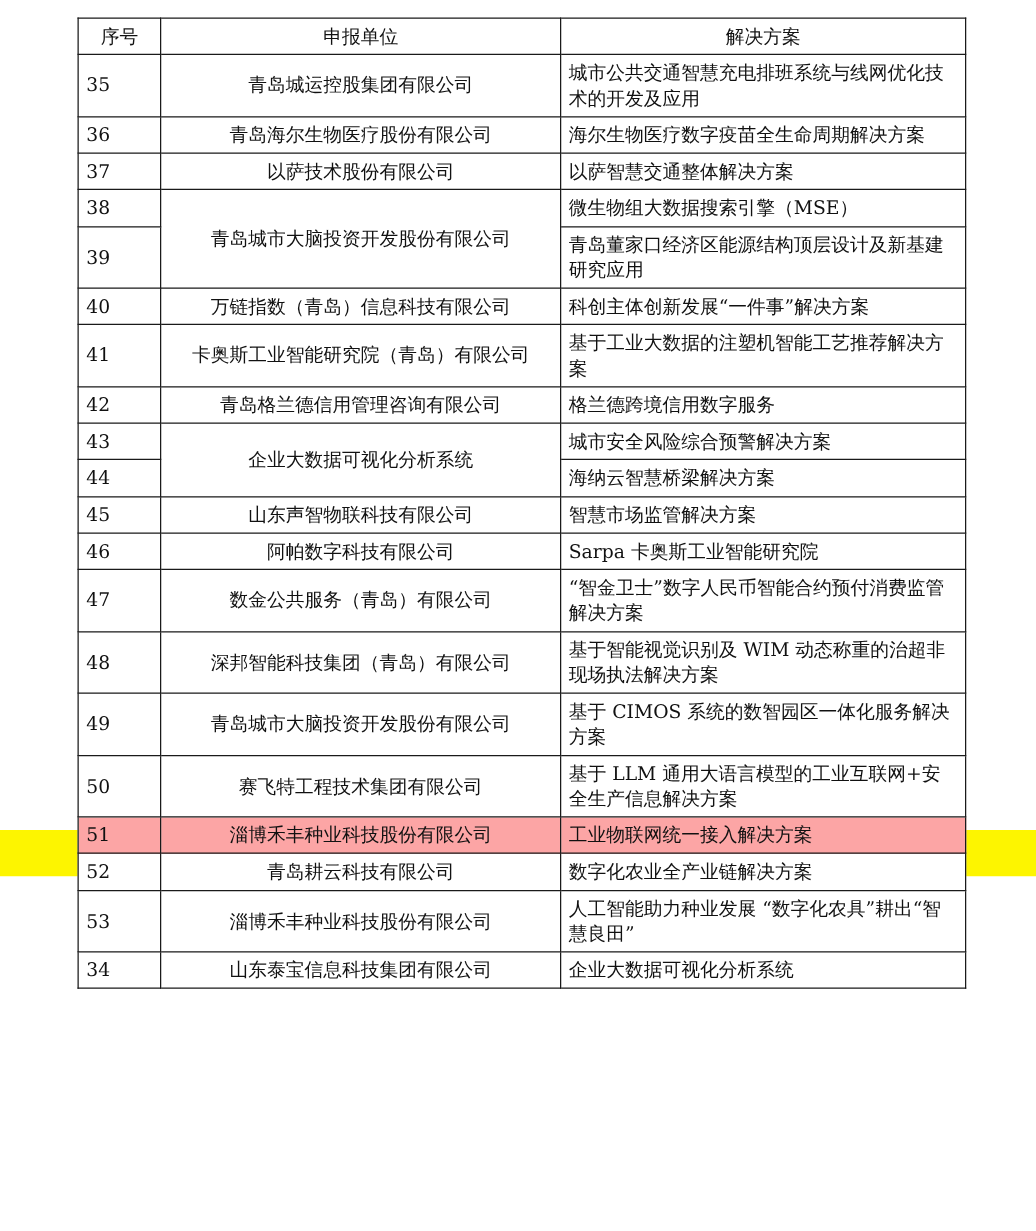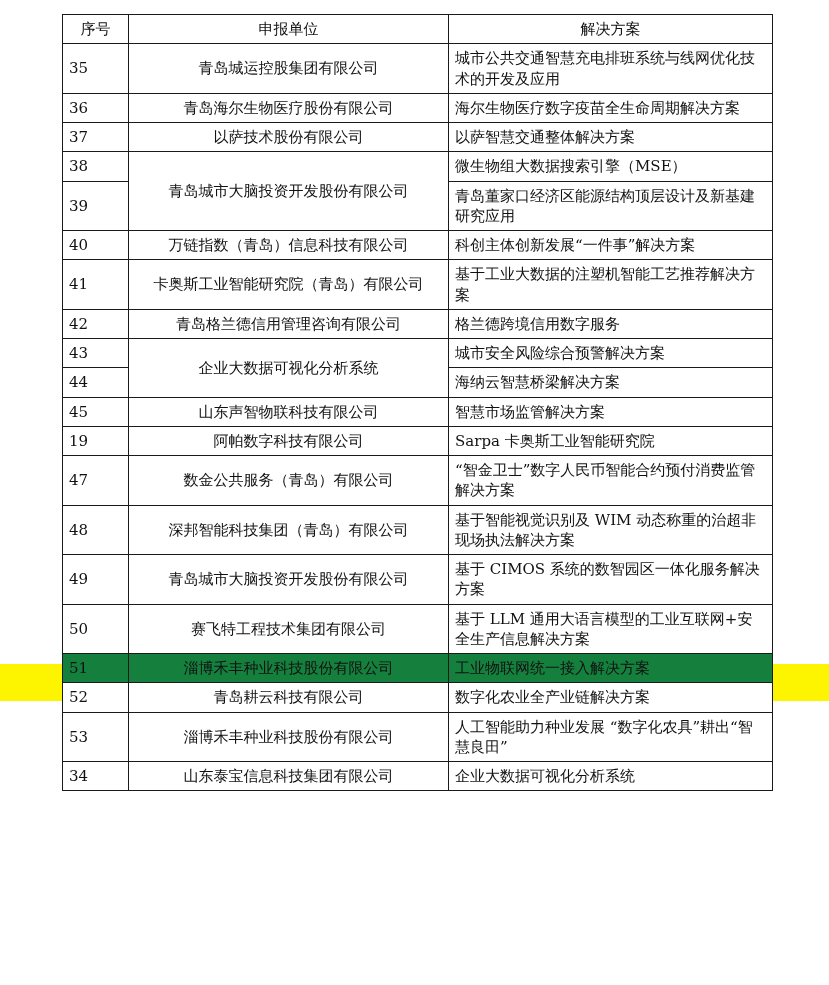--- a/index.html
+++ b/index.html
@@ -51,21 +51,21 @@
   }
   td.org {
     text-align: center;
     padding-left: 12px;
   }
   td.plan {
     text-align: left;
     padding-left: 10px;
   }
   tr.highlight td {
-    background: #15803d;
+    background: #fca5a5;
   }
   .hl-band {
     position: absolute;
     left: 0;
     width: 829px;
     background: #fdf500;
     z-index: 0;
   }
   .wrap {
     position: relative;
@@ -139,21 +139,21 @@
           <tr>
             <td class="idx">44</td>
             <td class="plan">海纳云智慧桥梁解决方案</td>
           </tr>
           <tr>
             <td class="idx">45</td>
             <td class="org">山东声智物联科技有限公司</td>
             <td class="plan">智慧市场监管解决方案</td>
           </tr>
           <tr>
-            <td class="idx">19</td>
+            <td class="idx">46</td>
             <td class="org">阿帕数字科技有限公司</td>
             <td class="plan">Sarpa 卡奥斯工业智能研究院</td>
           </tr>
           <tr>
             <td class="idx">47</td>
             <td class="org">数金公共服务（青岛）有限公司</td>
             <td class="plan">“智金卫士”数字人民币智能合约预付消费监管解决方案</td>
           </tr>
           <tr>
             <td class="idx">48</td>

